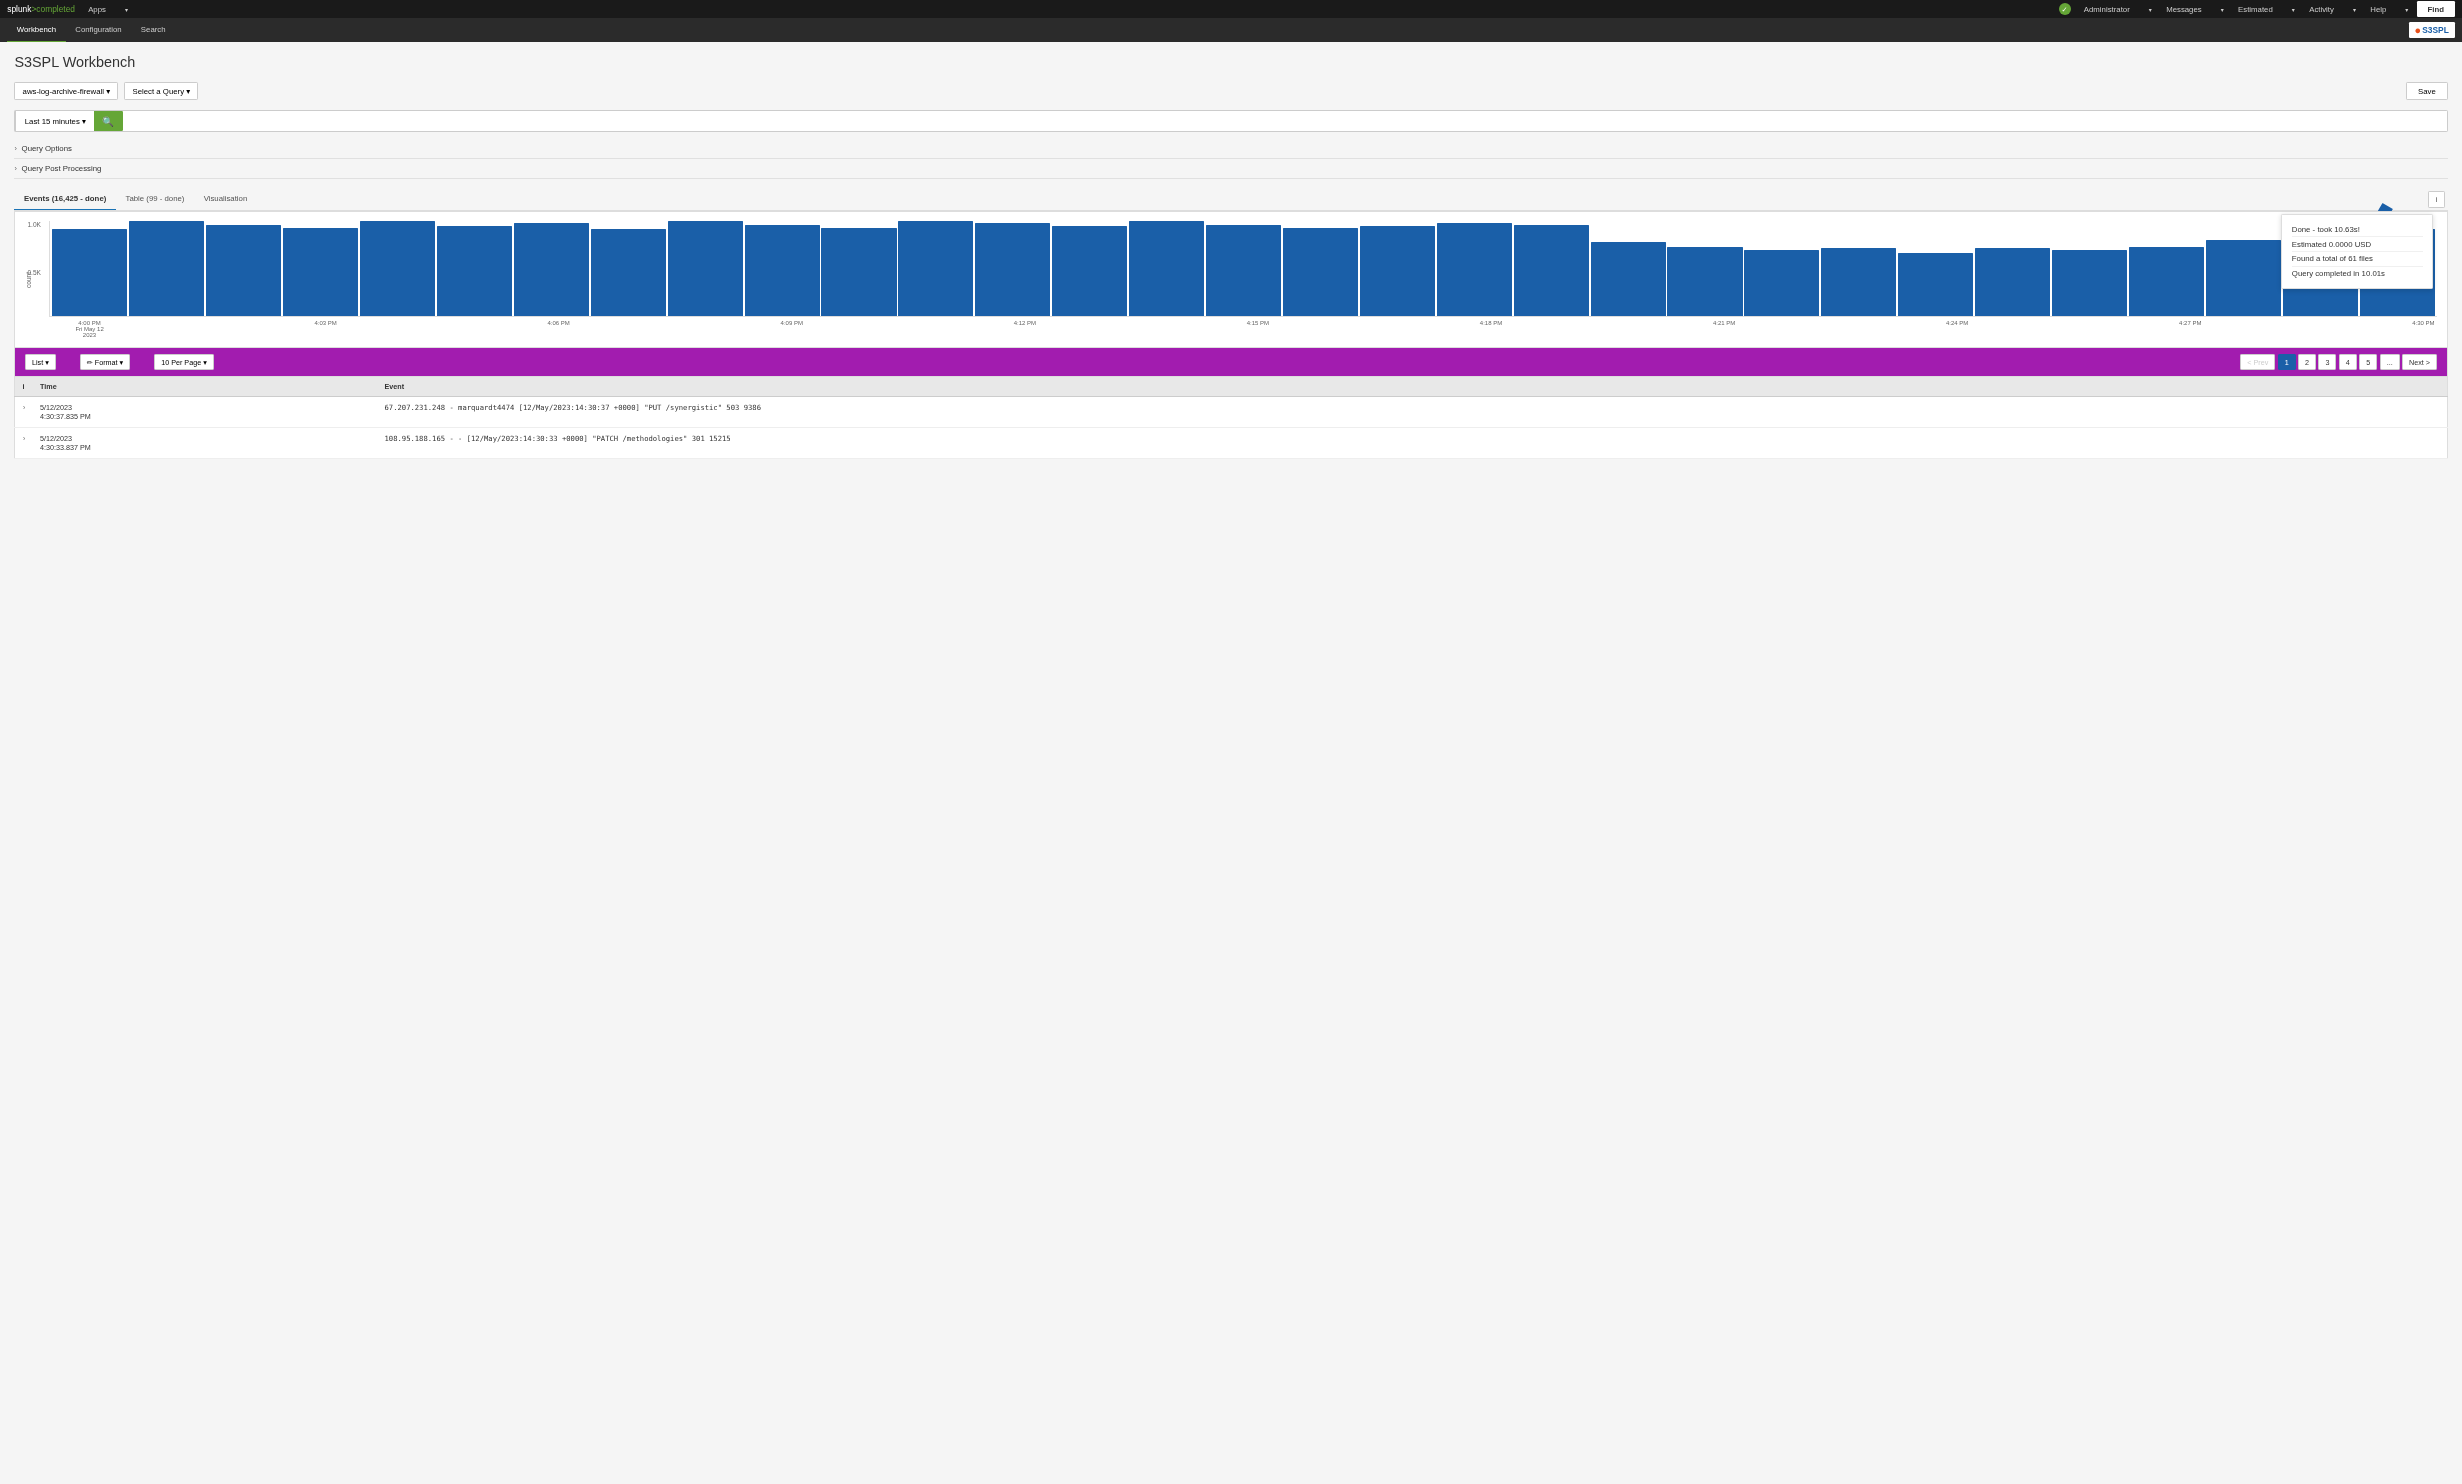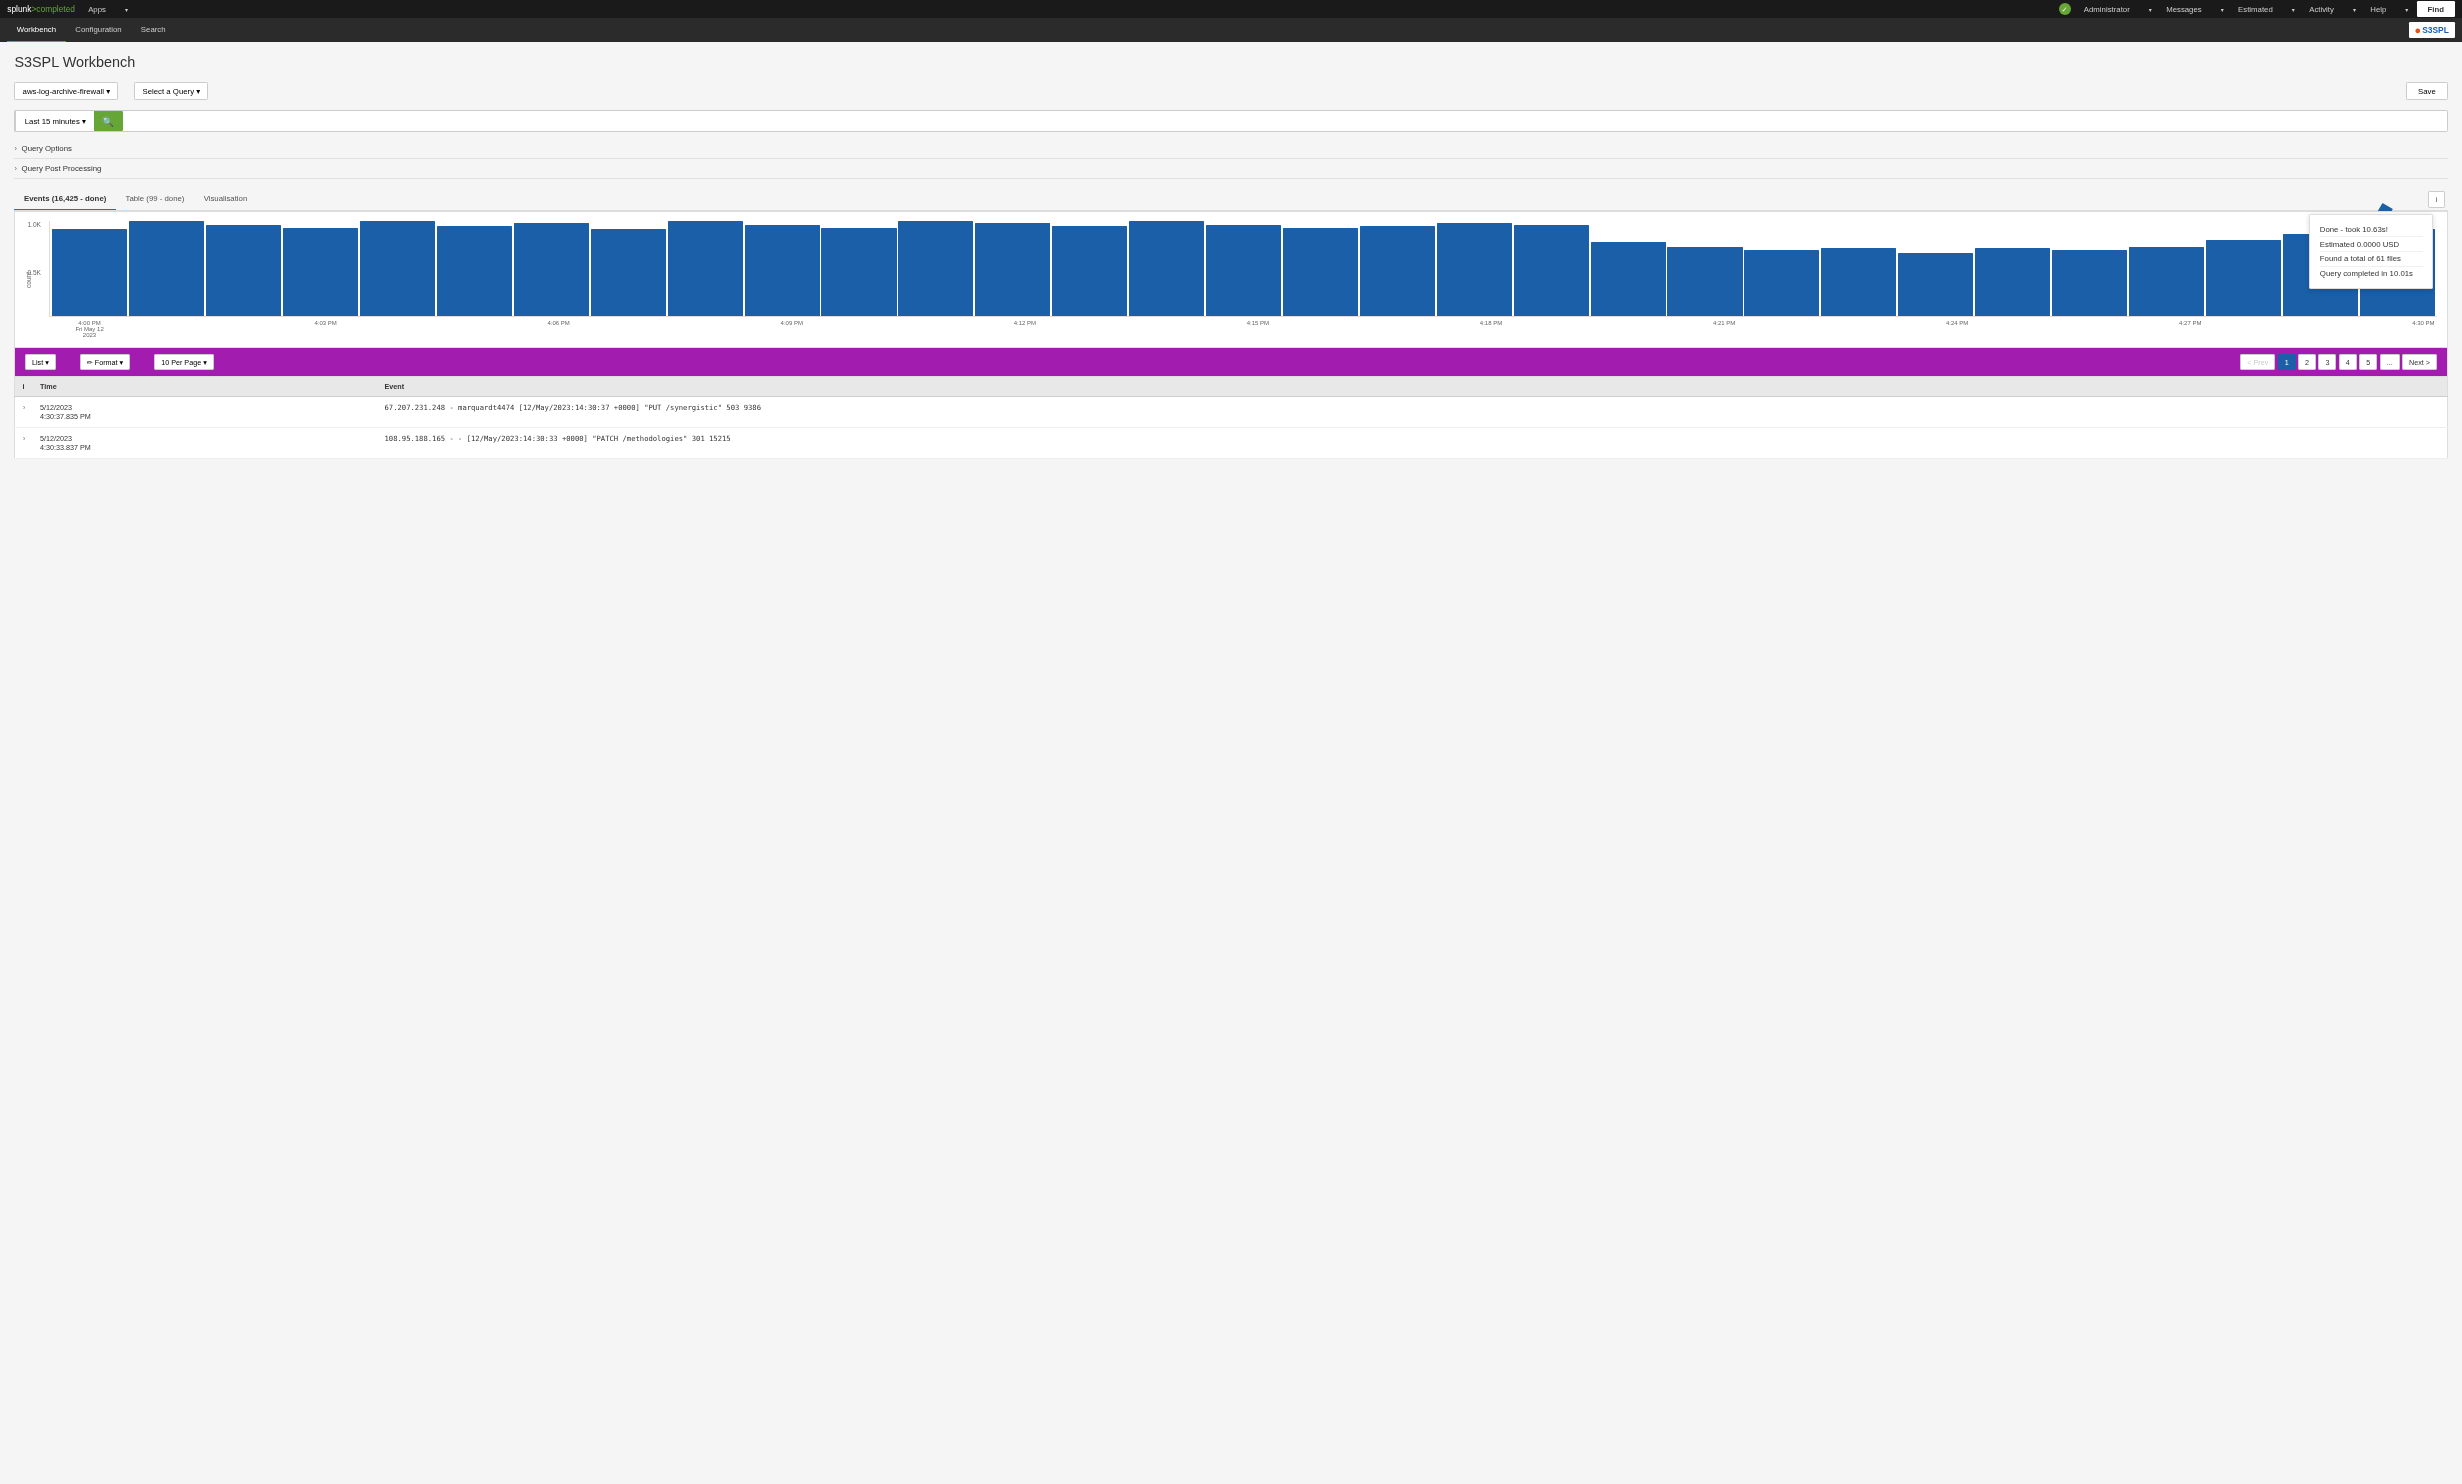--- a/index.html
+++ b/index.html
@@ -105,21 +105,21 @@
       font-size: 14.4px;
       font-weight: 300;
       color: #333;
       margin-bottom: 12px;
     }
 
     
     .toolbar-row {
       display: flex;
       align-items: center;
-      gap: 16px;
+      gap: 6px;
       margin-bottom: 9.6px;
     }
     .dropdown-btn {
       background: white;
       border: 0.6px solid #ccc;
       padding: 3.6px 7.2px;
       font-size: 7.8px;
       cursor: pointer;
       border-radius: 1.2px;
       display: flex;
@@ -225,21 +225,21 @@
     }
 
     
     .tooltip-popup {
       position: absolute;
       right: 14.4px;
       background: white;
       border: 0.6px solid #ddd;
       border-radius: 1.2px;
       padding: 7.2px 9.6px;
-      width: 124px;
+      width: 152px;
       box-shadow: 0 1.2px 4.8px rgba(0,0,0,0.15);
       z-index: 100;
       font-size: 7.8px;
     }
     .tooltip-popup div {
       padding: 2.4px 0;
       border-bottom: 0.6px solid #f0f0f0;
       color: #333;
     }
     .tooltip-popup div:last-child { border-bottom: none; }

